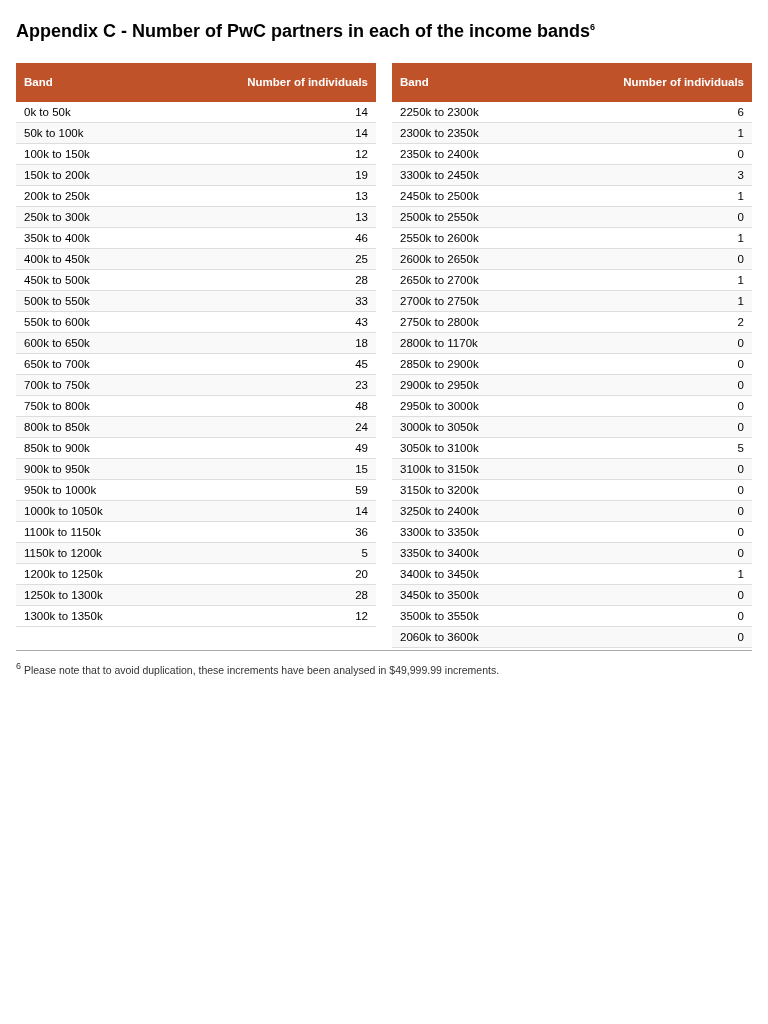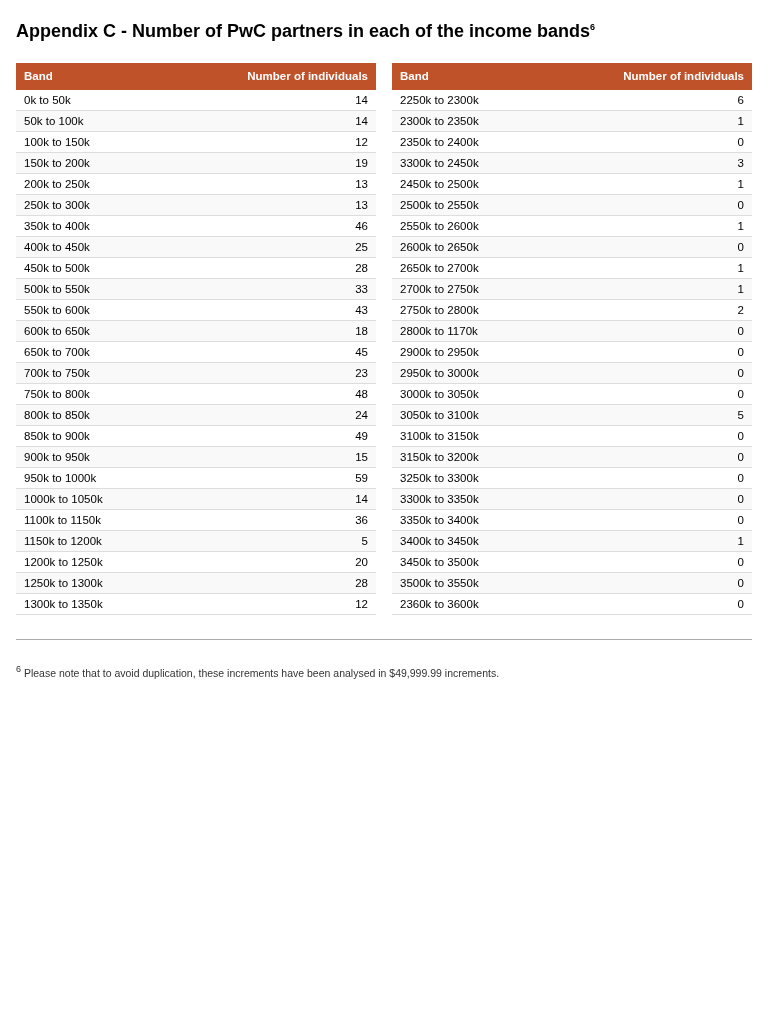--- a/index.html
+++ b/index.html
@@ -26,21 +26,21 @@
     .table-section {
       flex: 1;
     }
     table {
       width: 100%;
       border-collapse: collapse;
     }
     thead tr th {
       background-color: #c0522a;
       color: #fff;
-      padding: 6px 8px;
+      padding: 12px 8px;
       text-align: left;
       font-size: 11.5px;
       line-height: 1.3;
     }
     thead tr th:last-child {
       text-align: right;
     }
     tbody tr td {
       padding: 4px 8px;
       border-bottom: 1px solid #ddd;
@@ -49,23 +49,23 @@
     tbody tr td:last-child {
       text-align: right;
     }
     tbody tr:nth-child(even) {
       background-color: #f9f9f9;
     }
     tbody tr:nth-child(odd) {
       background-color: #fff;
     }
     .footnote-section {
-      margin-top: 24px;
+      margin-top: 2px;
       border-top: 1px solid #aaa;
-      padding-top: 20px;
+      padding-top: 6px;
       font-size: 10.5px;
       color: #333;
     }
     .footnote-section p {
       margin-top: 4px;
     }
     sup {
       font-size: 9px;
     }
   </style>
@@ -242,20 +242,24 @@
           </tr>
           <tr>
             <td>2750k to 2800k</td>
             <td>2</td>
           </tr>
           <tr>
             <td>2800k to 1170k</td>
             <td>0</td>
           </tr>
           <tr>
+            <td>2850k to 2900k</td>
+            <td>0</td>
+          </tr>
+          <tr>
             <td>2900k to 2950k</td>
             <td>0</td>
           </tr>
           <tr>
             <td>2950k to 3000k</td>
             <td>0</td>
           </tr>
           <tr>
             <td>3000k to 3050k</td>
             <td>0</td>
@@ -266,21 +270,21 @@
           </tr>
           <tr>
             <td>3100k to 3150k</td>
             <td>0</td>
           </tr>
           <tr>
             <td>3150k to 3200k</td>
             <td>0</td>
           </tr>
           <tr>
-            <td>3250k to 3300k</td>
+            <td>3250k to 2400k</td>
             <td>0</td>
           </tr>
           <tr>
             <td>3300k to 3350k</td>
             <td>0</td>
           </tr>
           <tr>
             <td>3350k to 3400k</td>
             <td>0</td>
           </tr>
@@ -290,21 +294,21 @@
           </tr>
           <tr>
             <td>3450k to 3500k</td>
             <td>0</td>
           </tr>
           <tr>
             <td>3500k to 3550k</td>
             <td>0</td>
           </tr>
           <tr>
-            <td>2360k to 3600k</td>
+            <td>2060k to 3600k</td>
             <td>0</td>
           </tr>
         </tbody>
     </table>
   </div>
 </div>
 
 <div class="footnote-section">
   <p>
     <sup id="fn-num">6</sup>

